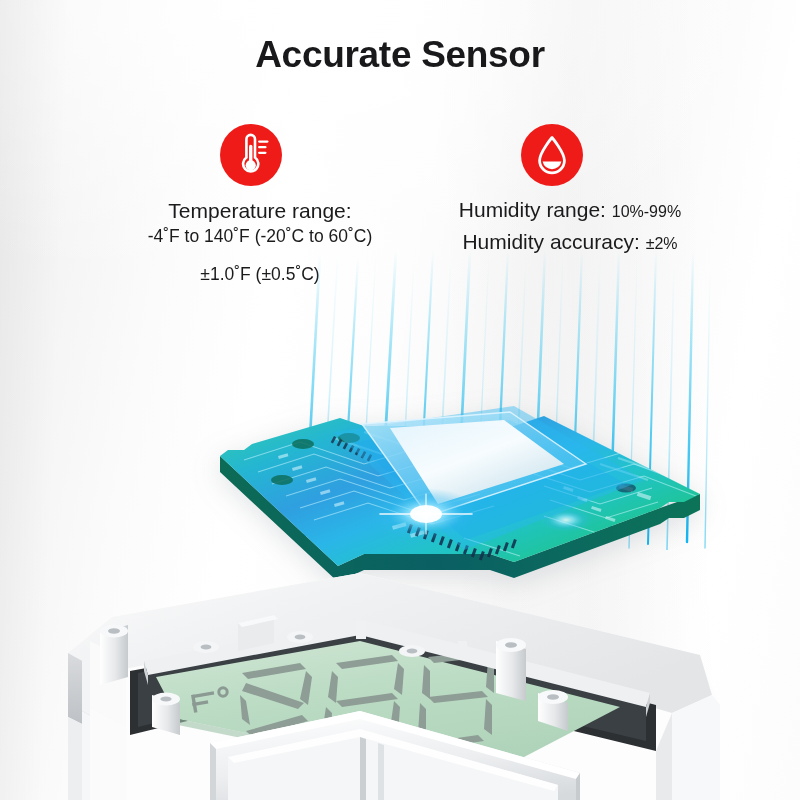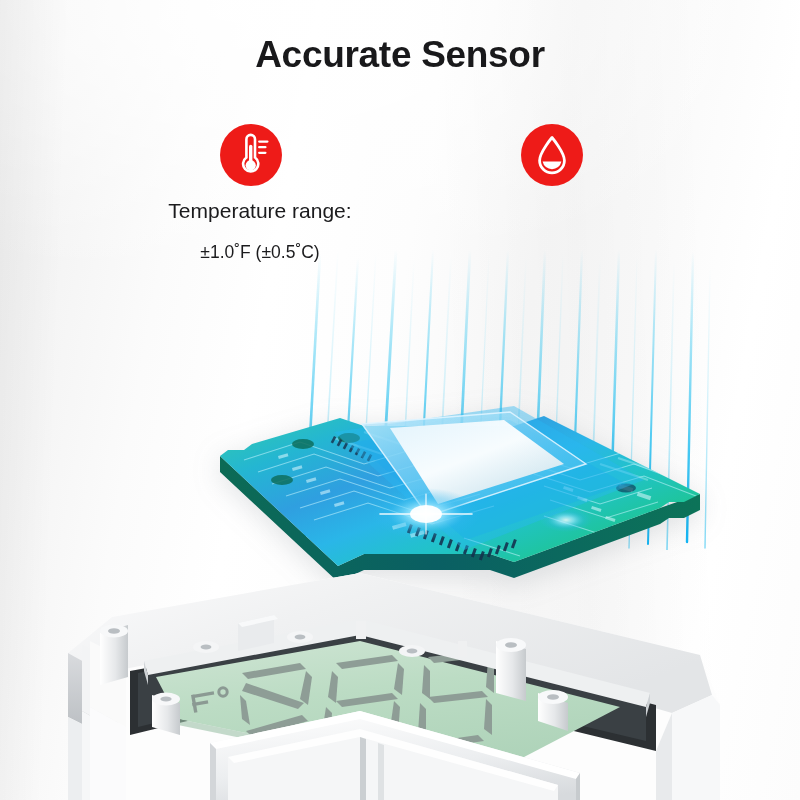--- a/index.html
+++ b/index.html
@@ -124,24 +124,36 @@
 
   <div class="icon-badge" id="hum-badge">
     <svg viewBox="0 0 62 62" xmlns="http://www.w3.org/2000/svg" aria-hidden="true">
       <path d="M31 13.5 C31 13.5 18.6 28.4 18.6 36.4 a12.4 12.4 0 0 0 24.8 0 C43.4 28.4 31 13.5 31 13.5 z" fill="none" stroke="#ffffff" stroke-width="2.8" stroke-linejoin="round"></path>
       <path d="M21.6 37.6 a9.6 9.6 0 0 0 18.8 0 z" fill="#ffffff"></path>
     </svg>
   </div>
 
   <div class="spec-block" id="temp-specs">
     <div class="spec-line lbl-big">Temperature range:</div>
+    <div class="spec-line val-mid">-4˚F to 140˚F (-20˚C to 60˚C)</div>
     <div class="gap"></div>
     <div class="spec-line val-mid">±1.0˚F (±0.5˚C)</div>
   </div>
 
+  <div class="spec-block" id="hum-specs">
+    <div class="inline-row">
+      <span>Humidity range:</span>
+      <span class="v">10%-99%</span>
+    </div>
+    <div style="height:8px"></div>
+    <div class="inline-row">
+      <span>Humidity accuracy:</span>
+      <span class="v">±2%</span>
+    </div>
+  </div>
 
   <div id="scene">
 
     <svg id="rays" viewBox="0 0 420 300" xmlns="http://www.w3.org/2000/svg">
       <defs>
         <linearGradient id="rayFade" x1="0" y1="0" x2="0" y2="1">
           <stop offset="0%" stop-color="#35c6f0" stop-opacity="0"></stop>
           <stop offset="28%" stop-color="#35c6f0" stop-opacity="0.40"></stop>
           <stop offset="70%" stop-color="#22bdf0" stop-opacity="0.85"></stop>
           <stop offset="100%" stop-color="#12b6f5" stop-opacity="1"></stop>

